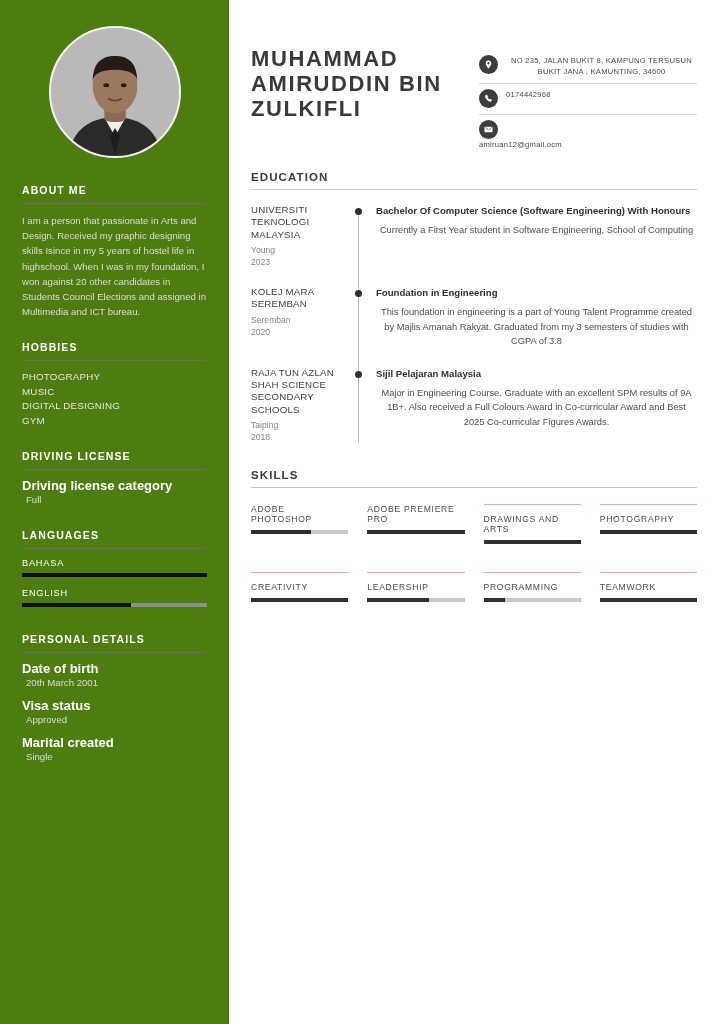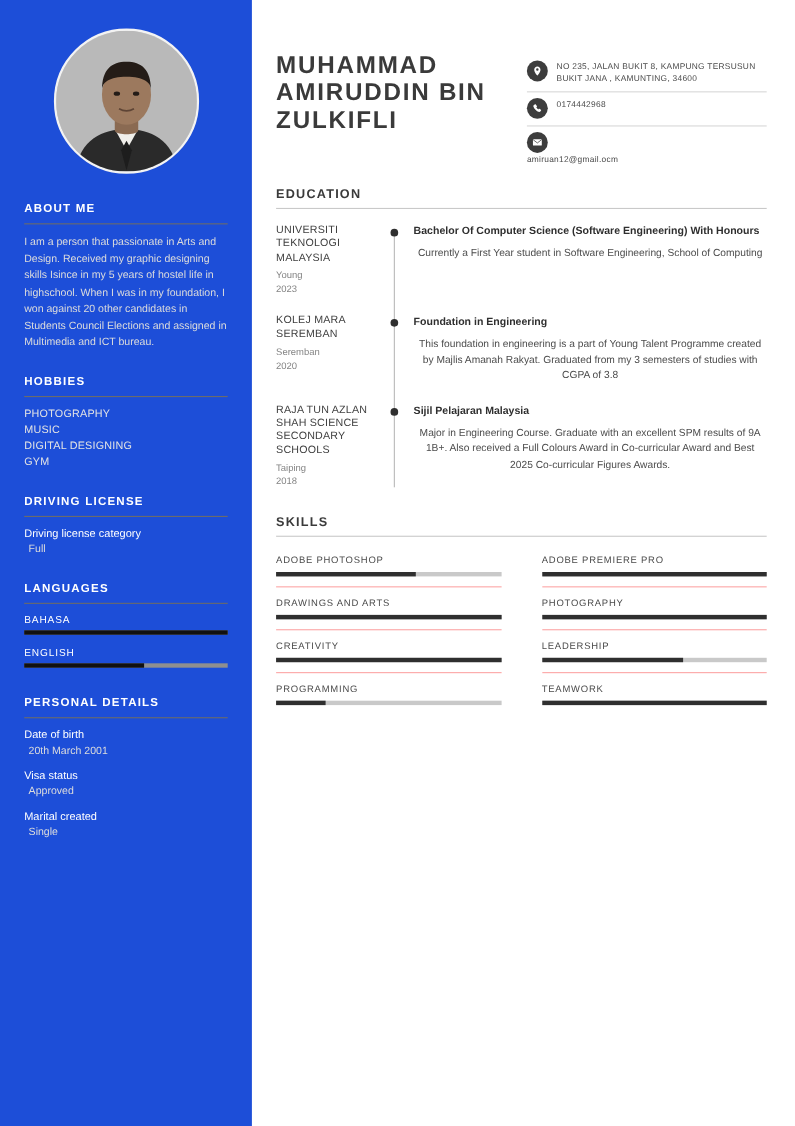--- a/index.html
+++ b/index.html
@@ -15,21 +15,21 @@
     height: 1024px;
     display: flex;
     background: #ffffff;
     overflow: hidden;
   }
 
   
   .sidebar {
     width: 229px;
     min-width: 229px;
-    background: #1d4ed8;
+    background: #4d7c0f;
     color: #e8e8e8;
     padding: 0 22px;
     position: relative;
   }
   .photo-wrap {
     margin: 26px auto 0;
     width: 132px;
     height: 132px;
     border-radius: 50%;
     overflow: hidden;
@@ -56,22 +56,22 @@
     color: #dcdcdc;
   }
   .hobby {
     font-size: 9.8px;
     line-height: 14.4px;
     color: #e4e4e4;
     letter-spacing: .2px;
   }
   .kv { margin-bottom: 9px; }
   .kv-k {
-    font-size: 10px;
-    font-weight: normal;
+    font-size: 13px;
+    font-weight: bold;
     color: #ffffff;
     line-height: 14px;
   }
   .kv-v {
     font-size: 9.6px;
     color: #dcdcdc;
     line-height: 14px;
     padding-left: 4px;
   }
   .lang-row { margin-bottom: 11px; }
@@ -105,21 +105,21 @@
   .head-row { display: flex; align-items: flex-start; }
   .name-block { flex: 1; padding-top: 12px; }
   .name {
     font-size: 22px;
     line-height: 25px;
     letter-spacing: 1.6px;
     font-weight: bold;
     color: #3a3a3a;
     text-transform: uppercase;
   }
-  .contact-block { width: 218px; padding-top: 16px; }
+  .contact-block { width: 218px; padding-top: 16px; text-align: center; }
   .contact-row {
     display: flex;
     align-items: flex-start;
     padding: 5px 0 6px;
     border-bottom: 1px solid #d8d8d8;
   }
   .contact-row:last-child { border-bottom: none; flex-direction: column; }
   .cicon {
     width: 19px; height: 19px;
     min-width: 19px;
@@ -208,23 +208,24 @@
     line-height: 14.4px;
     color: #4d4d4d;
     margin-top: 6px;
     text-align: center;
   }
 
   .skills-wrap { margin-top: 26px; }
   .skill-grid {
     margin-top: 16px;
     display: grid;
-    grid-template-columns: 1fr 1fr;
+    grid-template-columns: 1fr 1fr 1fr 1fr;
     column-gap: 37px;
     row-gap: 0px;
+    gap: 19px;
   }
   .skill {
     padding: 9px 0 9px;
     border-top: 1px solid #fca5a5;
   }
   .skill:first-child, .skill:nth-child(2) { border-top: none; padding-top: 0; }
   .skill-name {
     font-size: 8.6px;
     letter-spacing: .7px;
     color: #4a4a4a;

